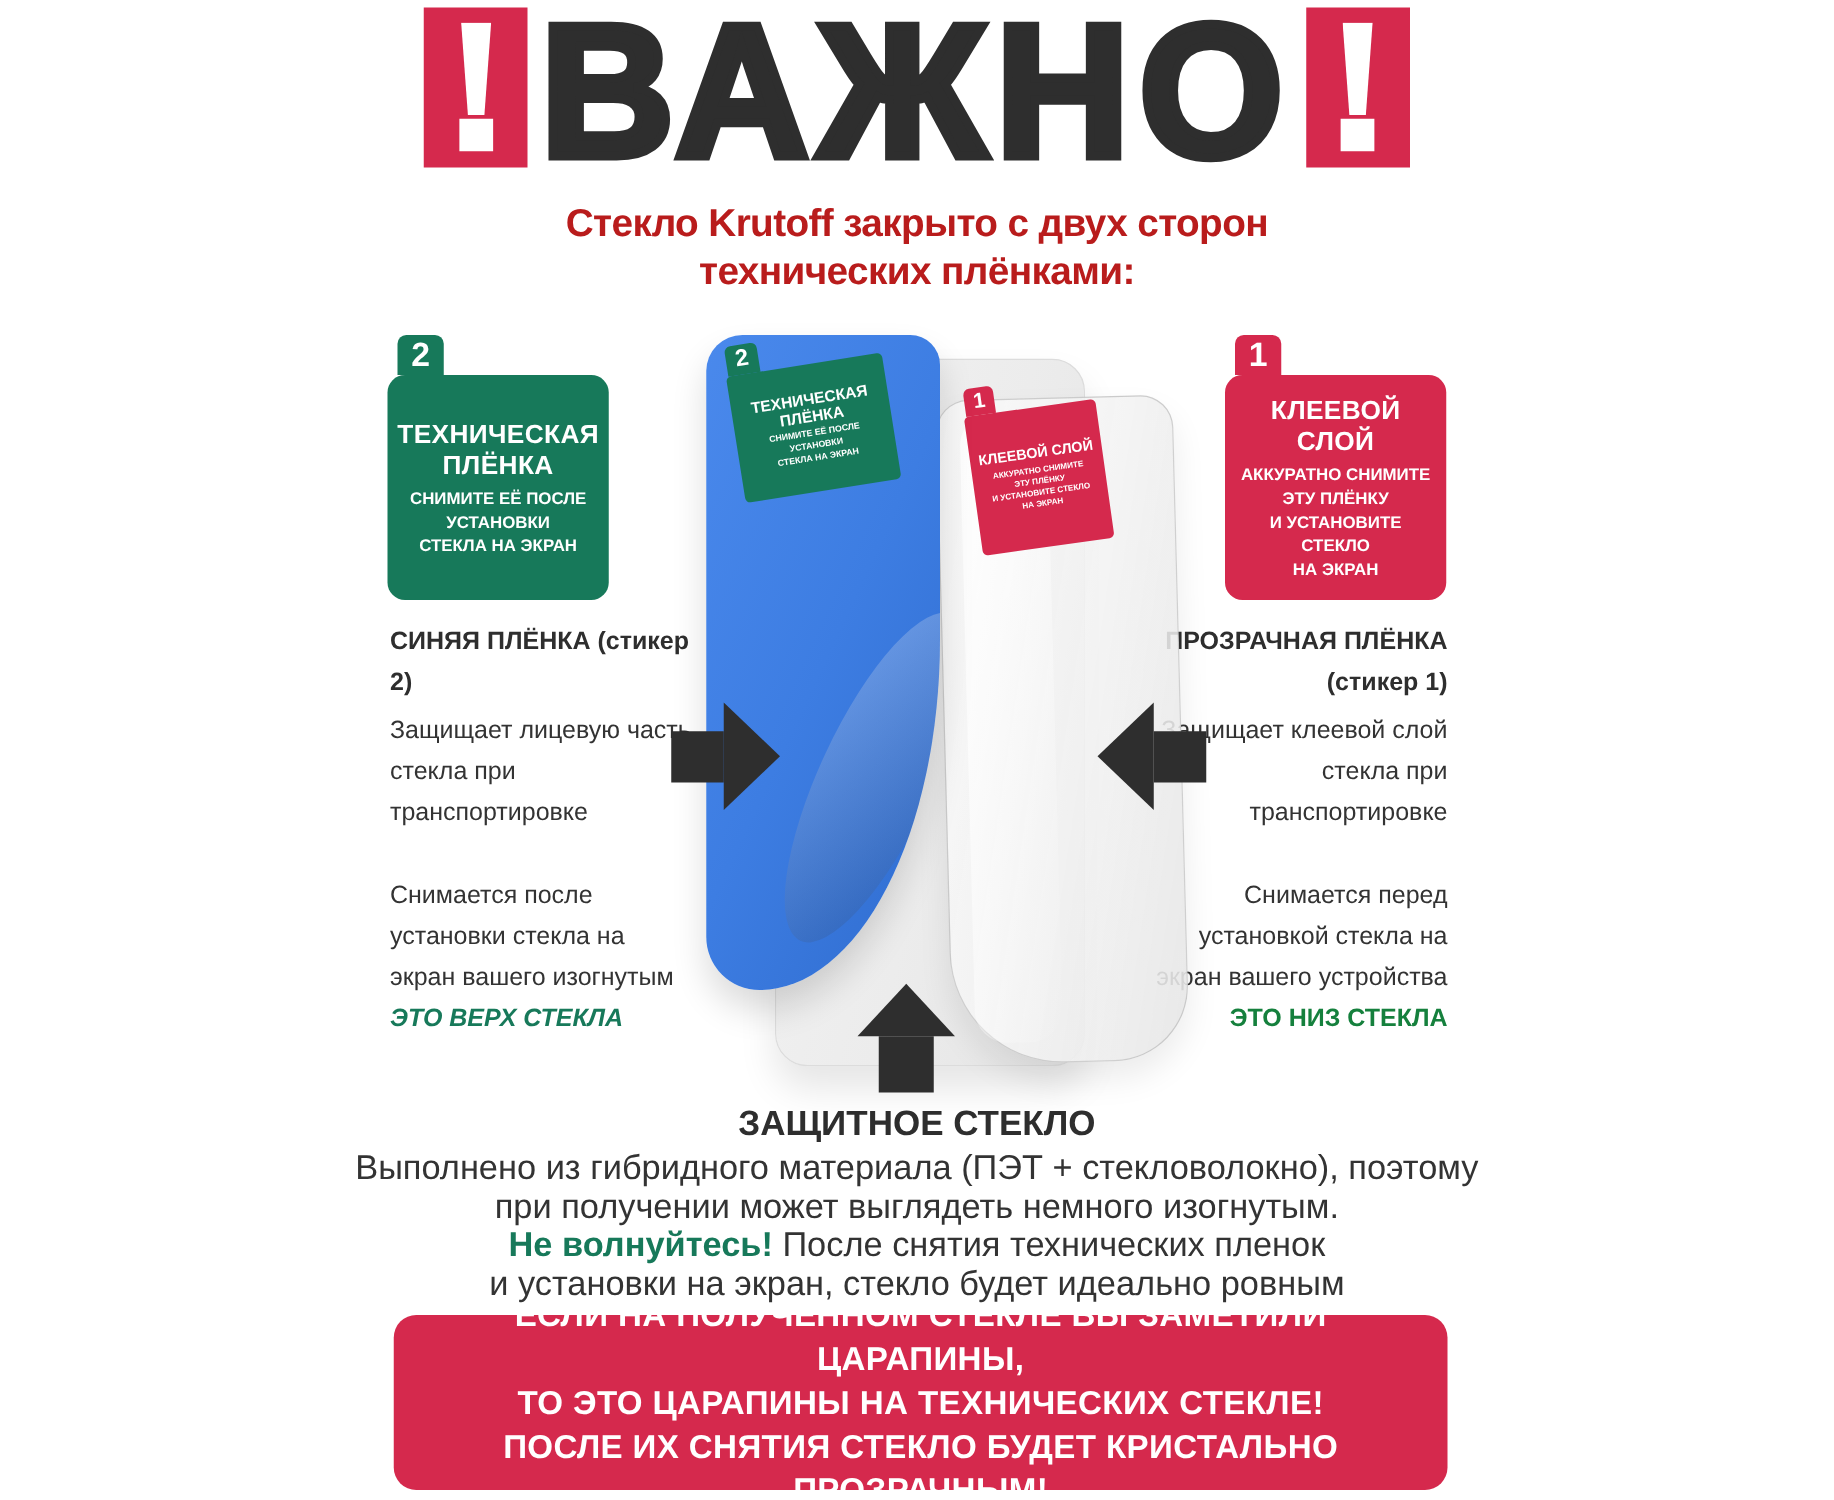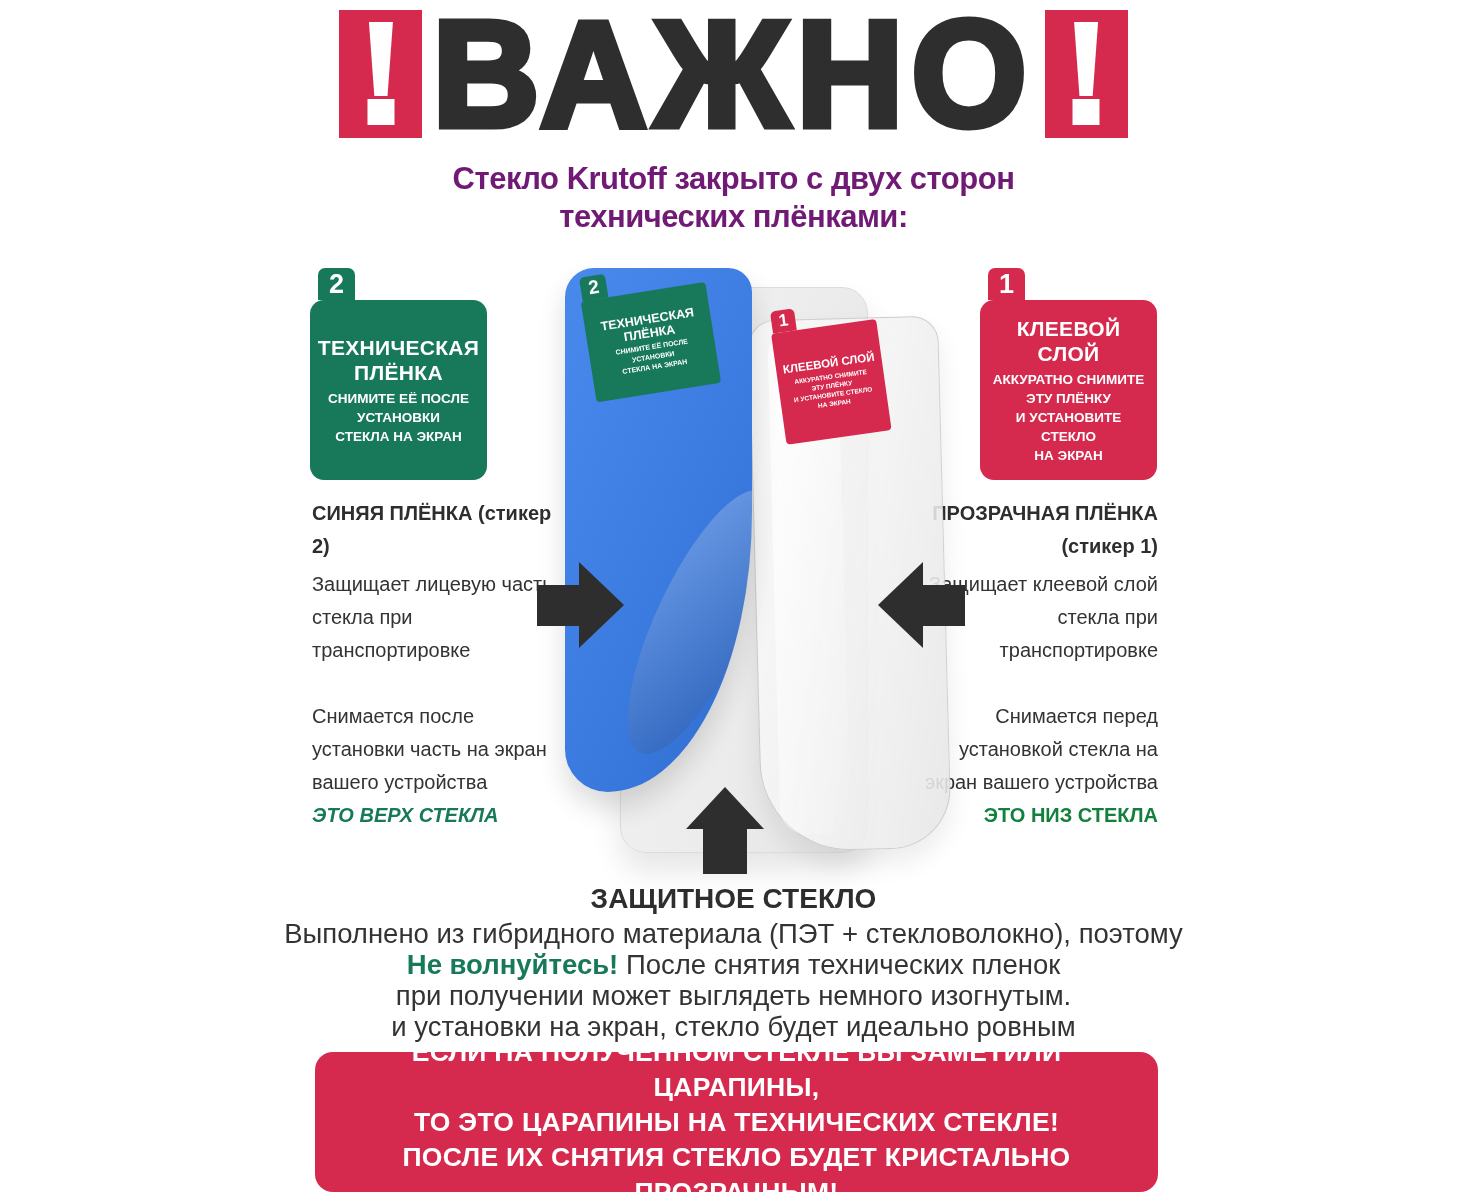--- a/index.html
+++ b/index.html
@@ -1,28 +1,28 @@
 <!DOCTYPE html>
 <html><head>
 <meta charset="utf-8">
 <style>
   * { margin:0; padding:0; box-sizing:border-box; }
   html,body { background:#fff; }
   body { font-family:"Liberation Sans", sans-serif; color:#2e2e2e; }
   .canvas { position:relative; width:1467px; height:1200px; background:#fff; overflow:hidden; }
 
   
-  .title-row { position:absolute; top:0; left:0; right:0; display:flex; justify-content:center; align-items:flex-end; gap:10px; padding-top:2px; }
+  .title-row { position:absolute; top:0; left:0; right:0; display:flex; justify-content:center; align-items:center; gap:10px; padding-top:2px; }
   .excl-box { width:83px; height:128px; background:#d5294d; position:relative; flex:0 0 auto; }
   .excl-bar { position:absolute; left:50%; top:12px; width:30px; height:74px; transform:translateX(-50%); background:#fff; clip-path:polygon(10% 0,90% 0,72% 100%,28% 100%); }
   .excl-dot { position:absolute; left:50%; bottom:13px; width:27px; height:26px; transform:translateX(-50%); background:#fff; }
   .title-word { font-size:148px; line-height:128px; font-weight:900; letter-spacing:8px; color:#2e2e2e; -webkit-text-stroke:7px #2e2e2e; margin-top:8px; transform:scaleY(1.02); }
 
   
-  .subtitle { position:absolute; top:160px; left:0; right:0; text-align:center; font-weight:bold; font-size:31px; line-height:38px; letter-spacing:-0.5px; color:#701a75; }
+  .subtitle { position:absolute; top:160px; left:0; right:0; text-align:center; font-weight:bold; font-size:31px; line-height:38px; letter-spacing:-0.5px; color:#b91c1c; }
 
   
   .big-sticker { position:absolute; width:177px; }
   .big-sticker .tab { width:37px; height:32px; margin-left:8px; border-radius:7px 7px 0 0; color:#fff; font-weight:900; font-size:27px; line-height:32px; text-align:center; }
   .big-sticker .body { width:177px; height:180px; border-radius:14px; color:#fff; display:flex; flex-direction:column; justify-content:center; align-items:center; text-align:center; padding:10px; }
   .sticker-green-bg { background:#17795a; }
   .sticker-red-bg { background:#d5294d; }
   .big-sticker .name { font-weight:900; font-size:21px; line-height:25px; letter-spacing:0.3px; }
   .big-sticker .sub { font-weight:bold; font-size:13.5px; line-height:19px; margin-top:4px; }
   #sticker2 { left:310px; top:268px; }
@@ -186,36 +186,36 @@
     <div class="head"></div>
   </div>
   <div class="arrow arrow-up-shape">
     <div class="head"></div>
     <div class="shaft"></div>
   </div>
 
   <div class="side-col" id="left-col">
     <div class="col-heading">СИНЯЯ ПЛЁНКА (стикер 2)</div>
     <div class="col-para">Защищает лицевую часть стекла при транспортировке</div>
-    <div class="col-para2">Снимается после установки часть на экран вашего устройства</div>
+    <div class="col-para2">Снимается после установки стекла на экран вашего изогнутым</div>
     <div class="col-emphasis emph-green">ЭТО ВЕРХ СТЕКЛА</div>
   </div>
 
   <div class="side-col" id="right-col">
     <div class="col-heading">ПРОЗРАЧНАЯ ПЛЁНКА (стикер 1)</div>
     <div class="col-para">Защищает клеевой слой стекла при транспортировке</div>
     <div class="col-para2">Снимается перед установкой стекла на экран вашего устройства</div>
     <div class="col-emphasis emph-red">ЭТО НИЗ СТЕКЛА</div>
   </div>
 
   <div class="glass-info">
     <div class="gi-heading">ЗАЩИТНОЕ СТЕКЛО</div>
     <div>Выполнено из гибридного материала (ПЭТ + стекловолокно), поэтому</div>
+    <div>при получении может выглядеть немного изогнутым.</div>
     <div><span class="gi-emph">Не волнуйтесь!</span><span> После снятия технических пленок</span></div>
-    <div>при получении может выглядеть немного изогнутым.</div>
     <div>и установки на экран, стекло будет идеально ровным</div>
   </div>
 
   <div class="banner">
     <div>ЕСЛИ НА ПОЛУЧЕННОМ СТЕКЛЕ ВЫ ЗАМЕТИЛИ ЦАРАПИНЫ,</div>
     <div>ТО ЭТО ЦАРАПИНЫ НА ТЕХНИЧЕСКИХ СТЕКЛЕ!</div>
     <div>ПОСЛЕ ИХ СНЯТИЯ СТЕКЛО БУДЕТ КРИСТАЛЬНО ПРОЗРАЧНЫМ!</div>
   </div>
 
 </div>

